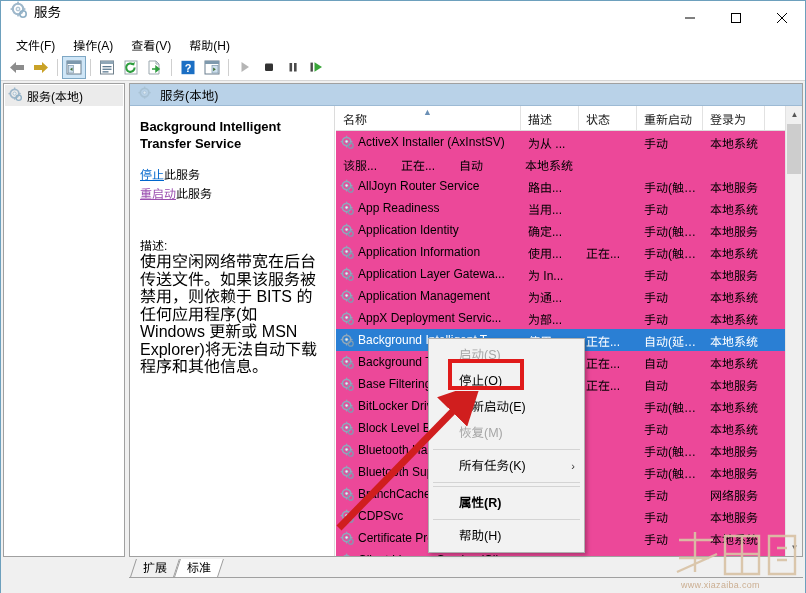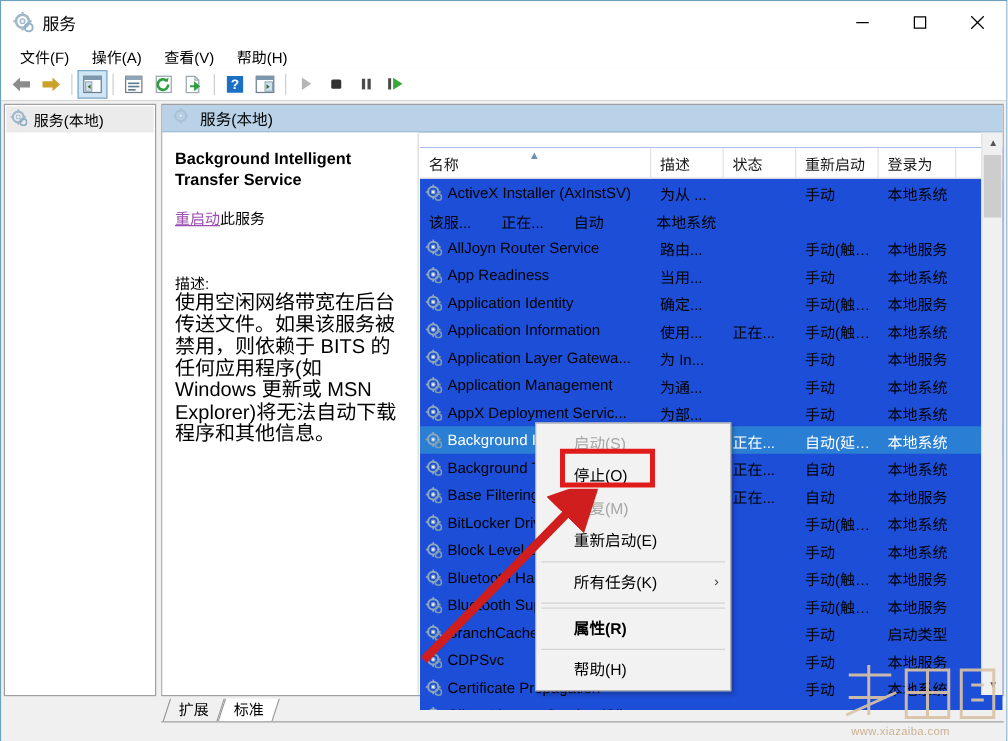--- a/index.html
+++ b/index.html
@@ -9,21 +9,21 @@
     font-size:12px;color:#000;background:#fff;
   }
   #app{
     position:relative;width:806px;height:593px;
     border:1px solid #6da0bd;box-sizing:border-box;background:#f0f0f0;
   }
 
   
   .titlebar{
     position:absolute;left:0;top:0;width:804px;height:33px;
-    background:#ffffff;display:flex;align-items:center;
+    background:#ffffff;display:flex;align-items:flex-start;
   }
   .titlebar .ticon{margin-left:9px;width:17px;height:17px;position:relative;}
   .titlebar .ttext{margin-left:7px;font-size:13.5px;color:#000;}
   .winbtns{position:absolute;right:0;top:0;height:33px;display:flex;}
   .winbtn{width:46px;height:33px;display:flex;align-items:center;justify-content:center;}
   .winbtn svg{display:block;}
 
   
   .menubar{
     position:absolute;left:0;top:33px;width:804px;height:20px;
@@ -73,21 +73,21 @@
   }
   .detail .svcname{font-weight:bold;font-size:13px;line-height:17px;margin-bottom:14px;}
   .detail .lnkline{font-size:12px;line-height:19px;}
   .detail a.lk{color:#0066cc;text-decoration:underline;}
   .detail a.lk.visited{color:#9b4fb0;}
   .detail .desc-title{margin-top:32px;font-size:12px;}
   .detail .desc-body{font-size:16px;line-height:17.5px;}
 
   
   .listwrap{
-    position:absolute;left:206px;top:22px;width:466px;height:450px;background:#1d4ed8;overflow:hidden;margin-top:12px;
+    position:absolute;left:206px;top:22px;width:466px;height:450px;background:#ec4899;overflow:hidden;
   }
   .colhead{display:flex;height:24px;background:#fff;border-bottom:1px solid #dcdcdc;}
   .colhead .ch{
     font-size:12px;display:flex;align-items:center;padding-left:7px;
     box-sizing:border-box;border-right:1px solid #e2e2e2;position:relative;color:#1a1a1a;
   }
   .colhead .ch .sortmark{
     position:absolute;left:50%;top:1px;margin-left:-5px;font-size:9px;color:#6a8fb5;
   }
   .rows{position:relative;}
@@ -323,20 +323,23 @@
             </g>
           </svg>
         </span>
         <span class="lbl">服务(本地)</span>
       </div>
 
       <div class="detail">
         <div class="svcname">Background Intelligent Transfer Service</div>
 
         <div class="lnkline">
+          <a class="lk" href="#">停止</a><span>此服务</span>
+        </div>
+        <div class="lnkline">
           <a class="lk visited" href="#">重启动</a><span>此服务</span>
         </div>
 
         <div class="desc-title">描述:</div>
         <div class="desc-body">使用空闲网络带宽在后台传送文件。如果该服务被禁用，则依赖于 BITS 的任何应用程序(如 Windows 更新或 MSN Explorer)将无法自动下载程序和其他信息。</div>
       </div>
 
       <div class="listwrap">
         <div class="colhead">
           <div class="ch" style="width:185px">
@@ -698,21 +701,21 @@
                       <rect x="12.4" y="7.2" width="2.8" height="1.6"></rect>
                     </g>
                     <circle cx="13" cy="13" r="3" fill="none" stroke="#7f9cb2" stroke-width="1.5"></circle>
                   </svg>
                 </span>
                 <span class="nm">BranchCache</span>
               </div>
               <div class="cell" style="width:58px"></div>
               <div class="cell" style="width:58px"></div>
               <div class="cell" style="width:66px">手动</div>
-              <div class="cell" style="width:62px">启动类型</div>
+              <div class="cell" style="width:62px">网络服务</div>
             </div>
             <div class="row">
               <div class="cell name" style="width:185px">
                 <span>
                   <svg class="gear" viewBox="0 0 17 17">
                     <circle cx="8" cy="8" r="5" fill="none" stroke="#8fa8bc" stroke-width="2"></circle>
                     <circle cx="8" cy="8" r="1.8" fill="#eaf1f6" stroke="#8fa8bc" stroke-width="1"></circle>
                     <g fill="#8fa8bc">
                       <rect x="7.2" y="0.8" width="1.6" height="2.8"></rect>
                       <rect x="7.2" y="12.4" width="1.6" height="2.8"></rect>
@@ -788,22 +791,22 @@
           <div class="tab"><span>扩展</span></div>
           <div class="tab active"><span>标准</span></div>
         </div>
       <div class="tabline"></div>
     </div>
   </div>
 
   <div class="ctxmenu" id="ctxmenu">
       <div class="ctxitem disabled"><span>启动(S)</span></div>
       <div class="ctxitem"><span>停止(O)</span></div>
+      <div class="ctxitem"><span>重新启动(E)</span></div>
       <div class="ctxitem disabled"><span>恢复(M)</span></div>
-      <div class="ctxitem"><span>重新启动(E)</span></div>
       <div class="ctxsep"></div>
       <div class="ctxitem"><span>所有任务(K)</span><span class="sub">›</span></div>
       <div class="ctxsep"></div>
       <div class="ctxsep"></div>
       <div class="ctxitem bold"><span>属性(R)</span></div>
       <div class="ctxsep"></div>
       <div class="ctxitem"><span>帮助(H)</span></div>
     </div>
 
   <div class="redbox"></div>

